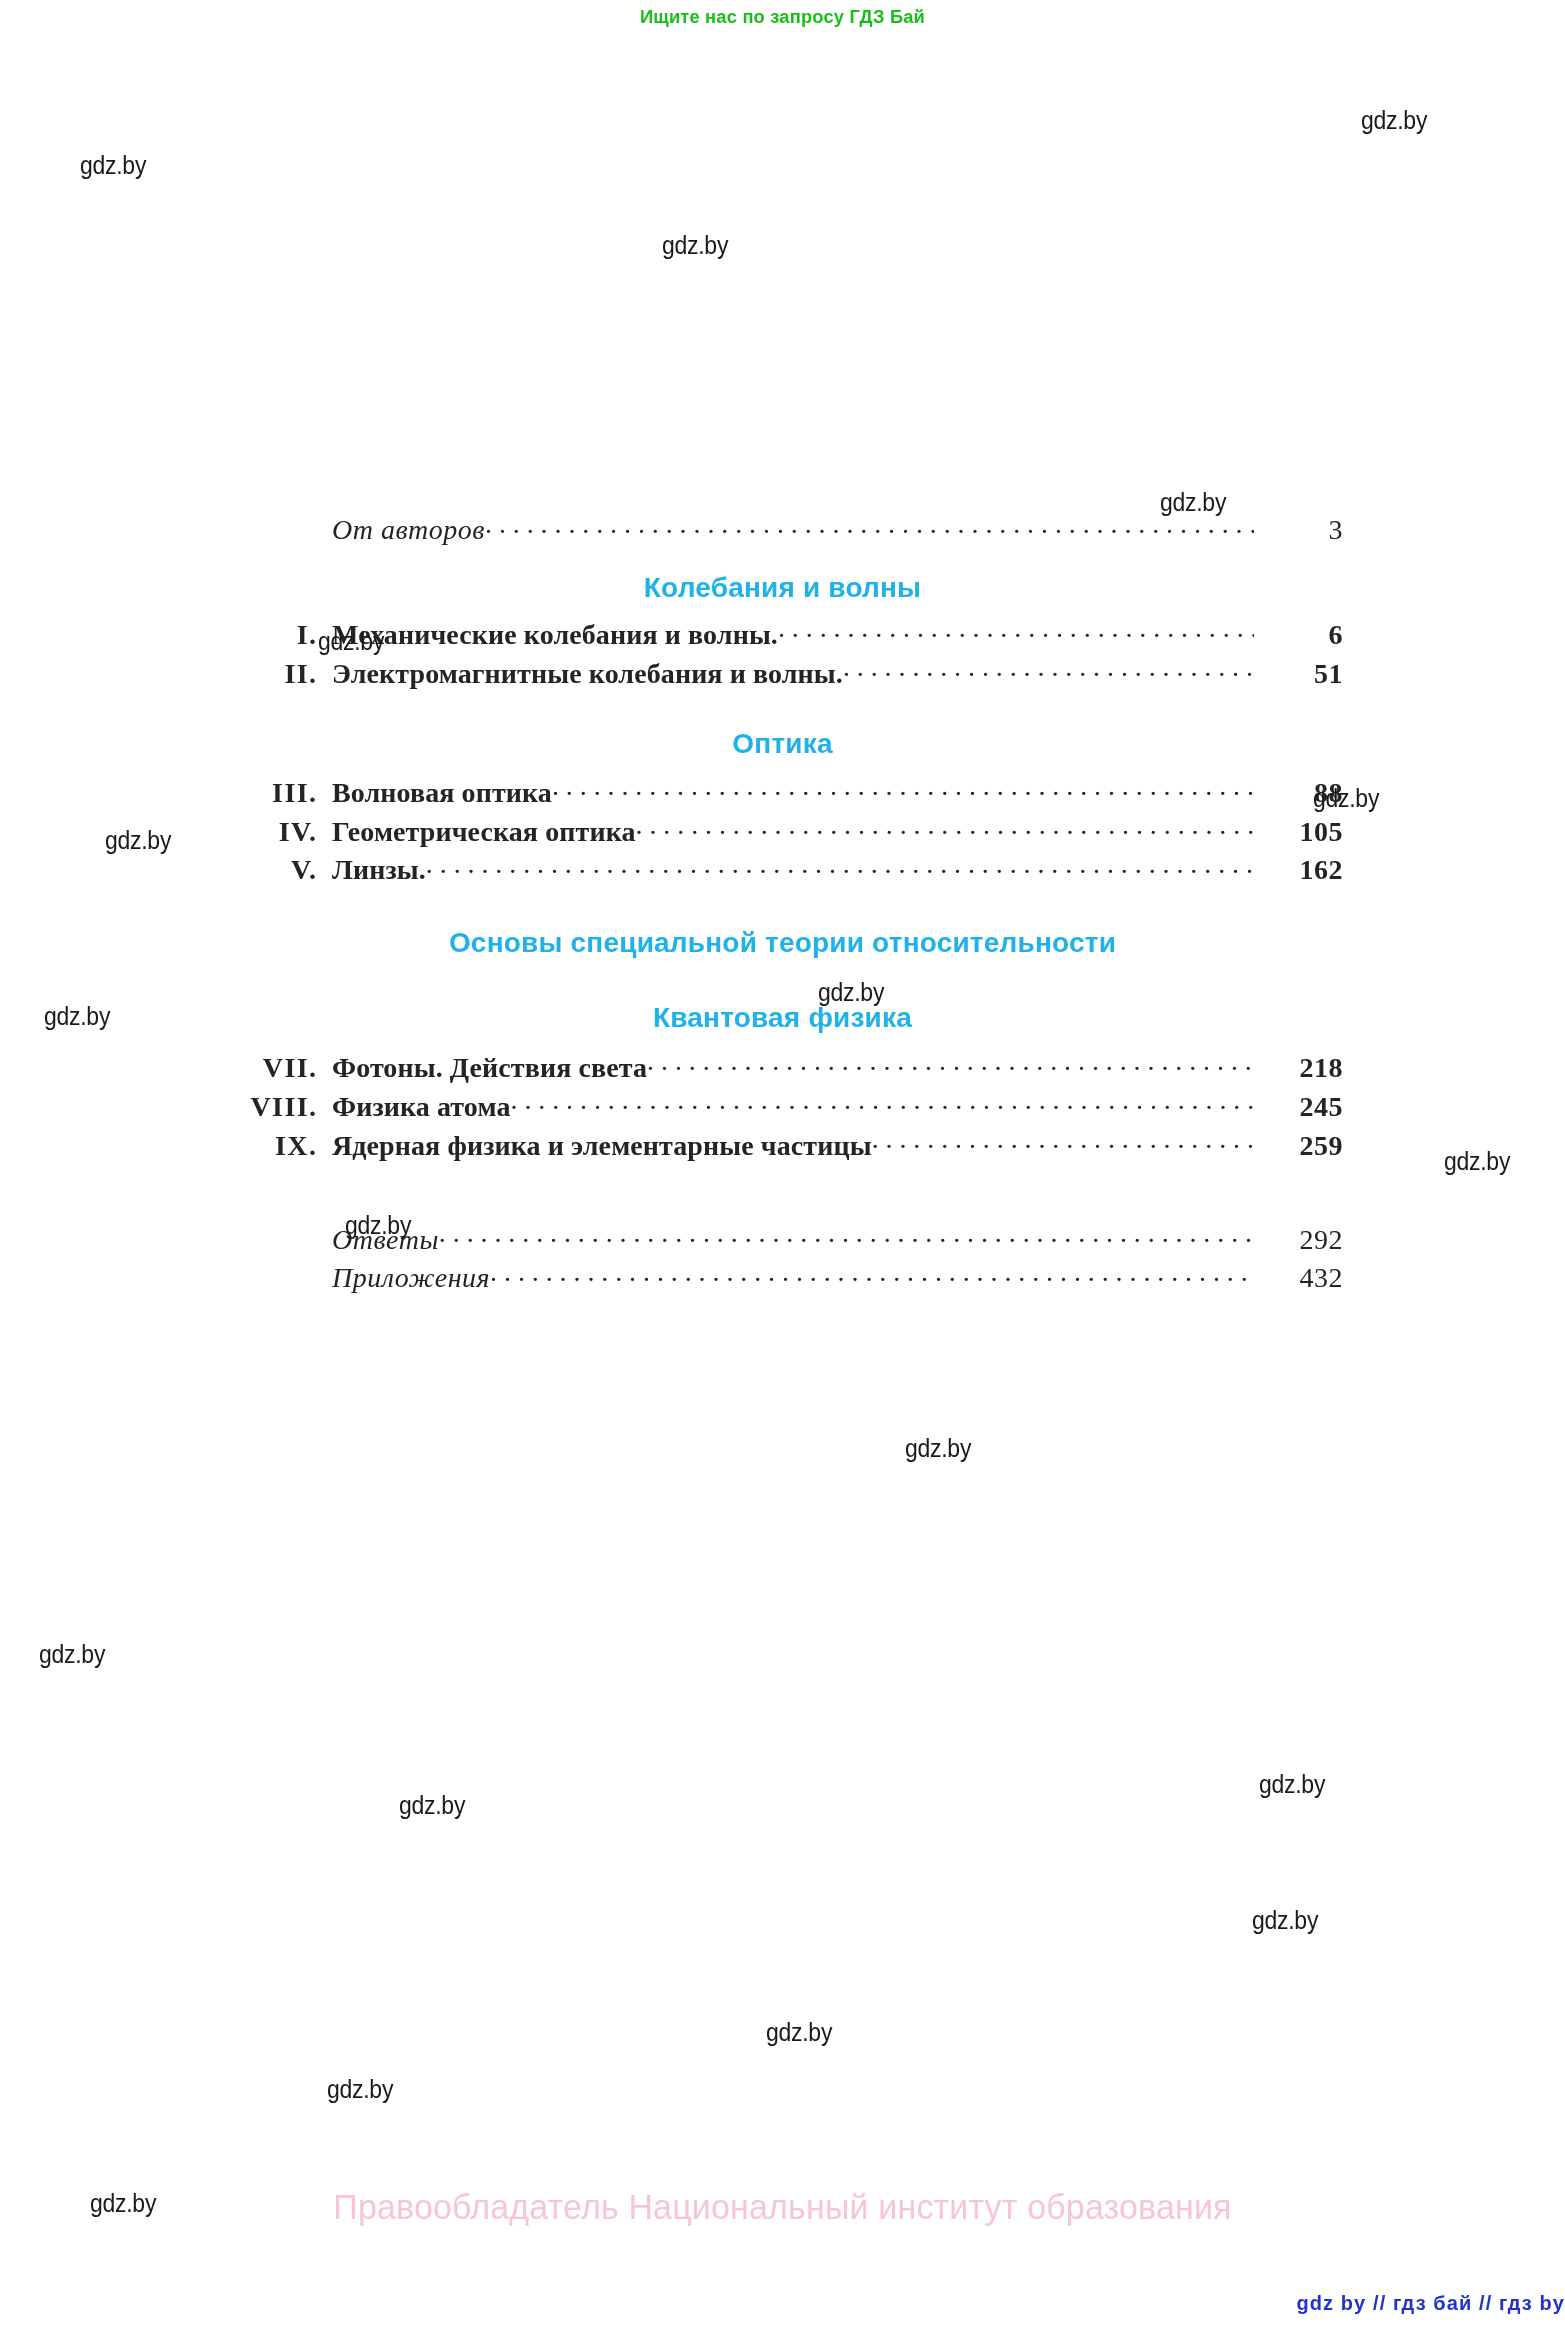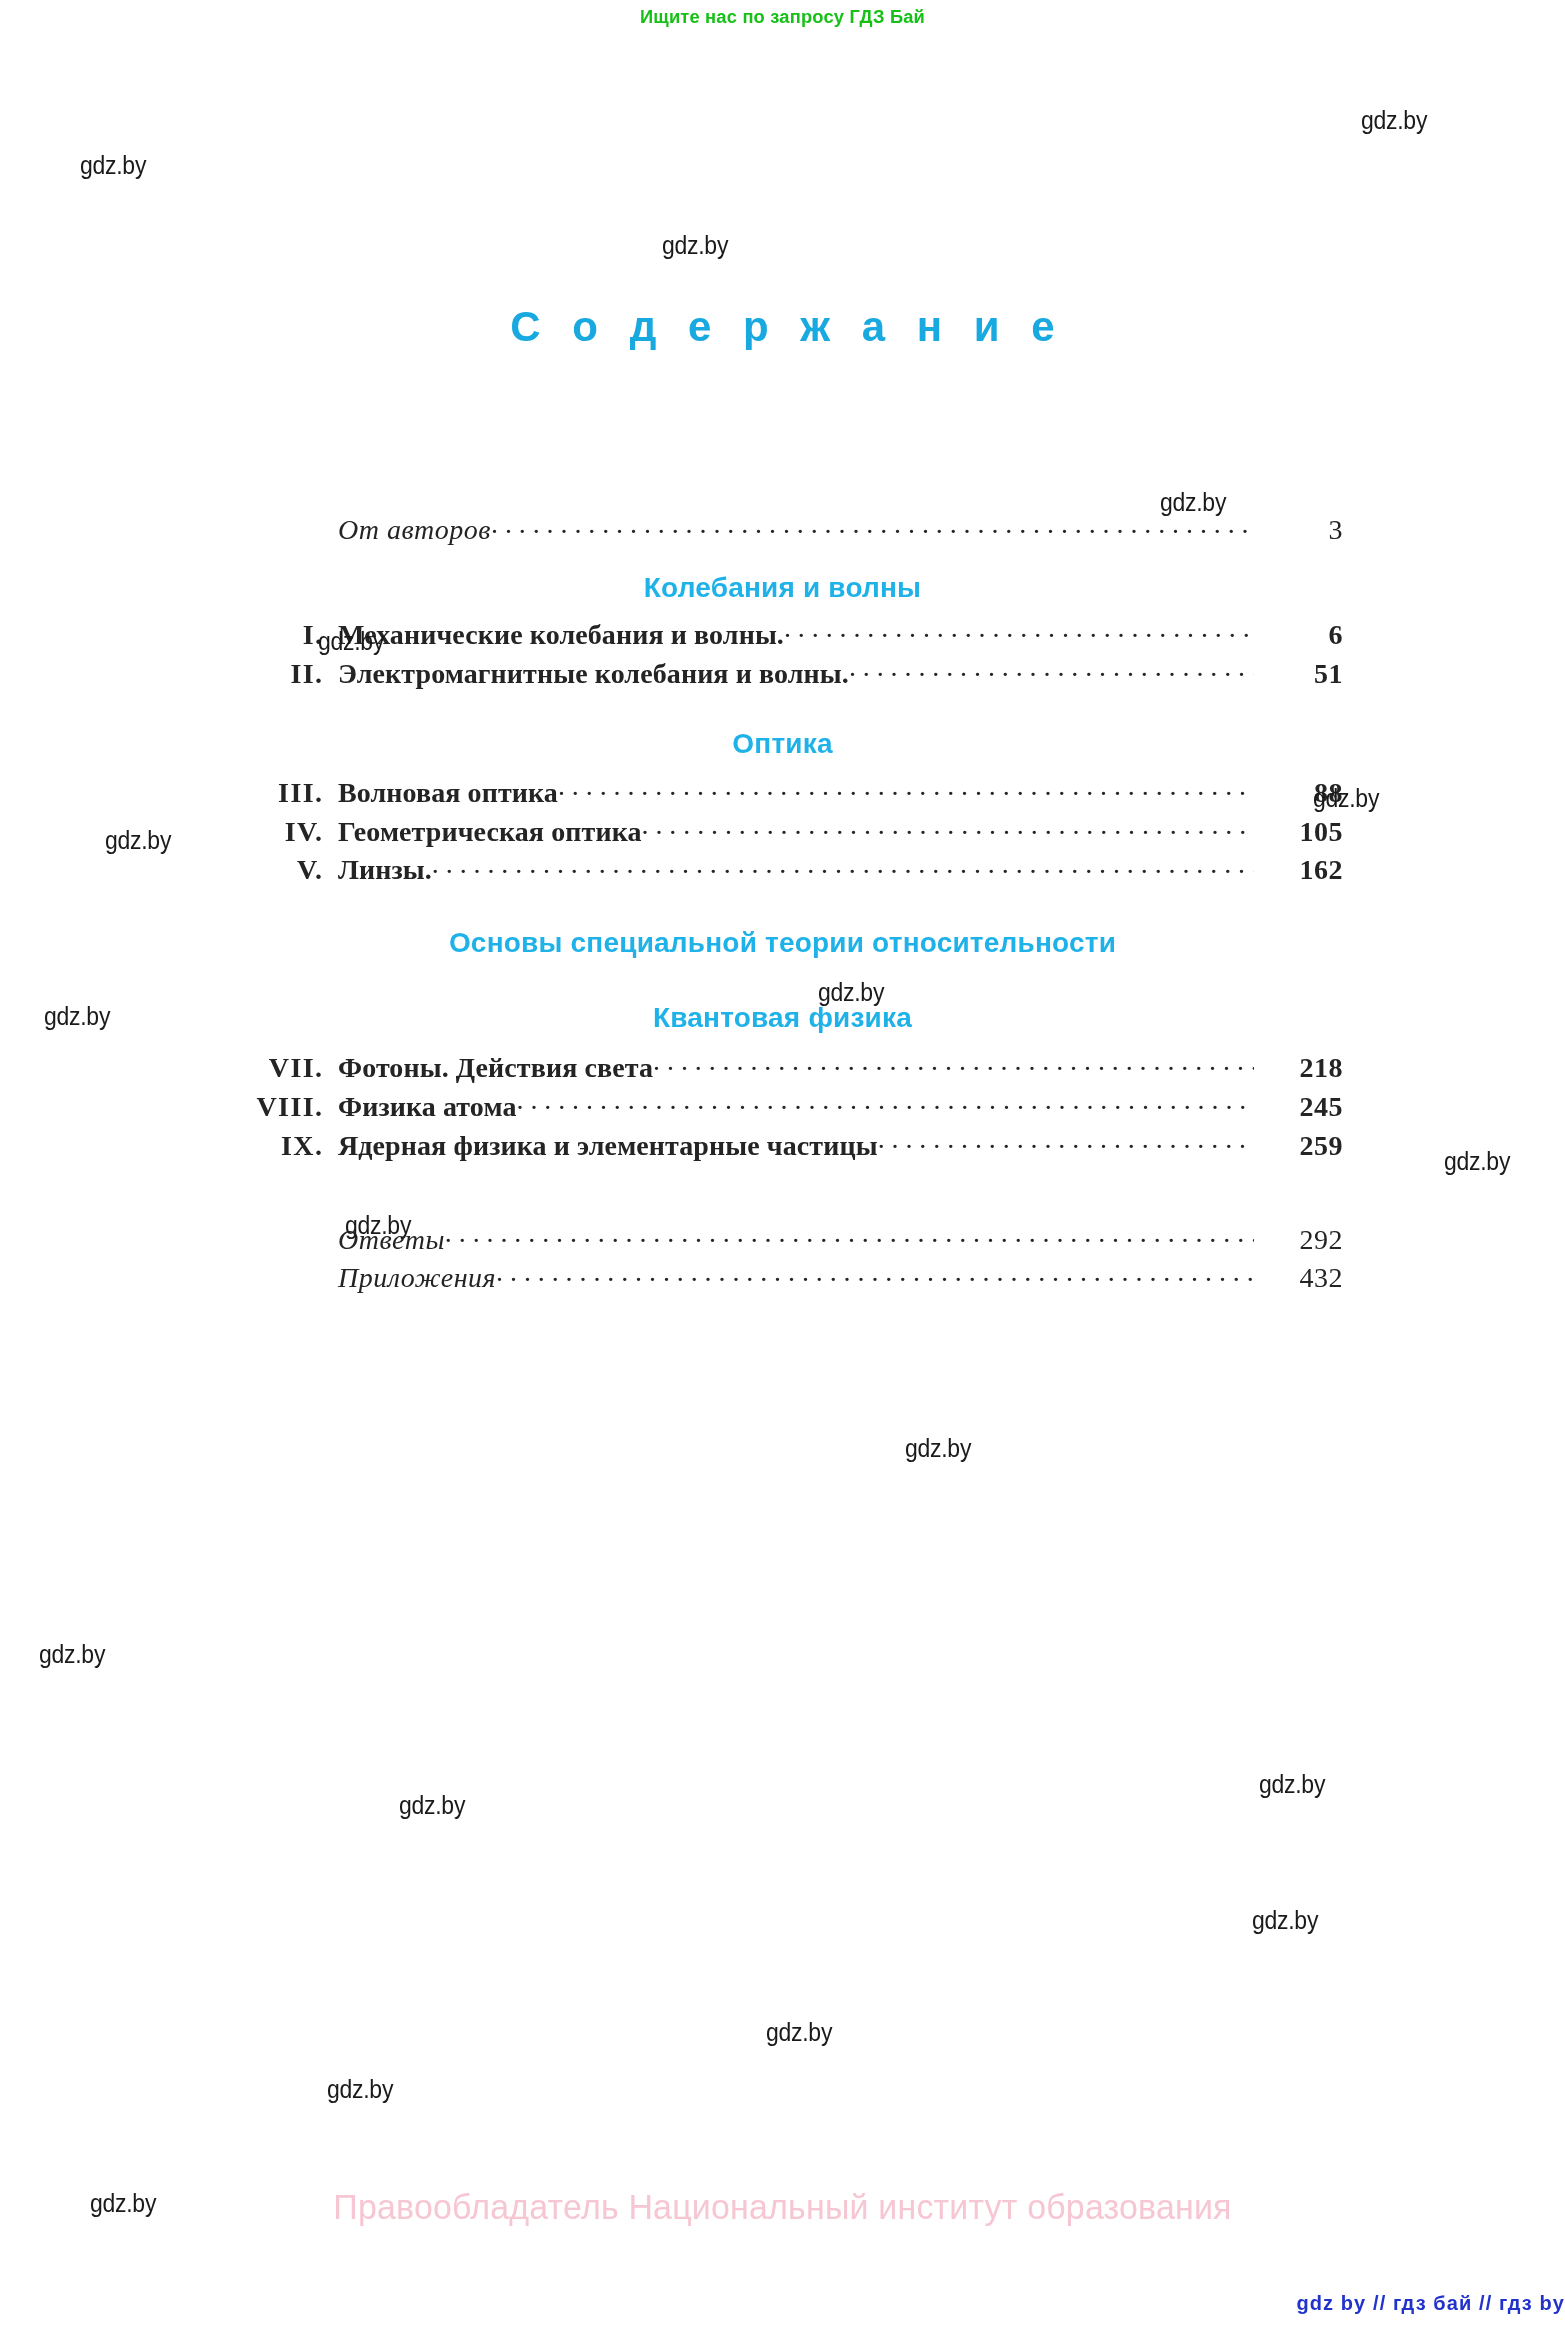--- a/index.html
+++ b/index.html
@@ -87,21 +87,21 @@
   .section-heading.sh-kvant      { margin: 43px 0 15.5px 0; }
 
   
   .entry {
     display: flex;
     align-items: baseline;
     font-size: 29px;
     color: #242424;
     line-height: 1.0;
     margin: 0 0 6.4px 0;
-    padding: 0 222px 0 14px;
+    padding: 0 222px 0 8px;
   }
   .entry .num {
     flex: 0 0 auto;
     width: 324px;
     text-align: right;
     font-weight: bold;
     letter-spacing: 1.4px;
     padding-right: 14.6px;
     box-sizing: border-box;
     font-size: 28px;
@@ -174,21 +174,20 @@
     letter-spacing: 1.1px;
   }
 </style>
 </head>
 <body>
 
 <div class="page">
 
   <div class="promo-bar">Ищите нас по запросу ГДЗ Бай</div>
 
-  <div class="toc-title">С о д е р ж а н и е</div>
 
   <div class="toc">
 
     <div class="entry italic">
       <span class="num"></span>
       <span class="label">От авторов</span>
       <span class="leader"></span>
       <span class="pageno">3</span>
     </div>
 

